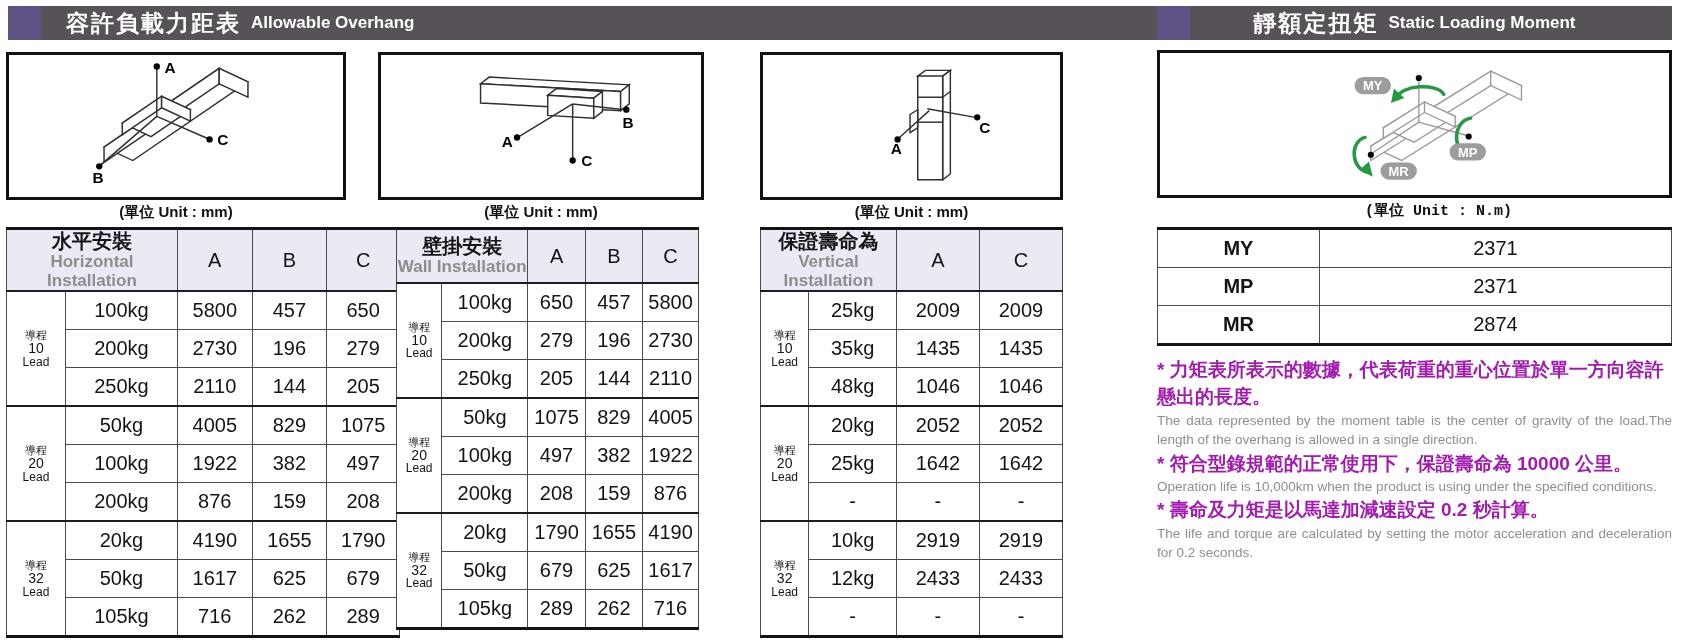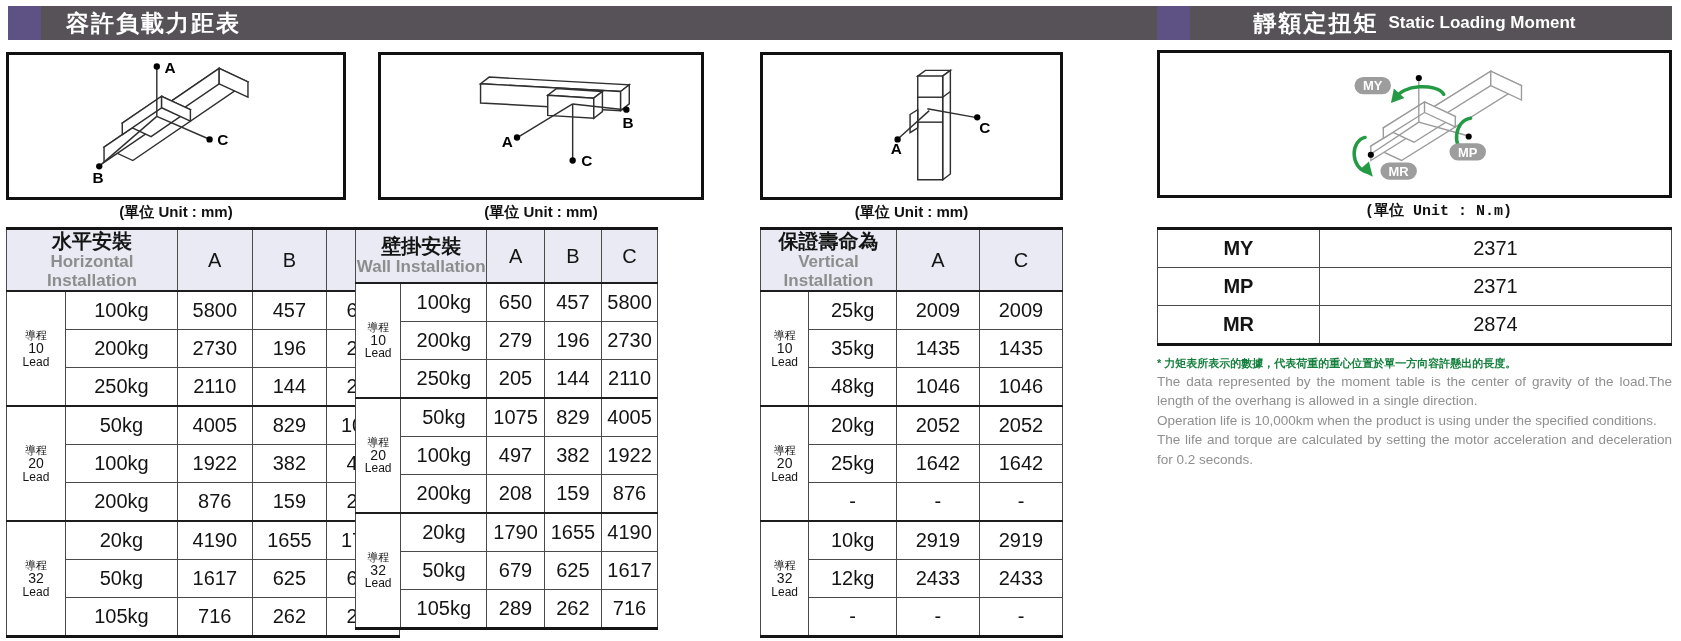--- a/index.html
+++ b/index.html
@@ -39,21 +39,21 @@
   td.lead .lnum{font-size:14px;}
   td.lead .len{font-size:12px;}
   td.load{background:#e9eaf3;}
   tr.gstart td{border-top:2.6px solid #1d1d1d;}
   table.mt td{height:37px;}
   td.mlbl{background:#e9eaf3;font-weight:bold;font-size:19px;}
   td.mval{font-size:20px;}
 
   
   .nhost{position:absolute;left:1157px;top:356px;width:515px;}
-  .note-zh{color:#15803d;font-weight:bold;font-size:11px;line-height:1.44;}
+  .note-zh{color:#a21caf;font-weight:bold;font-size:19px;line-height:1.44;}
   .note-en{color:#8f8f8f;font-size:13.5px;line-height:1.44;text-align:justify;}
 
   
   .ln{stroke:#2f2f2f;stroke-width:1.5;fill:none;}
   .face{stroke:#2f2f2f;stroke-width:1.5;fill:#fff;}
   .gface{stroke:#9a9a9a;stroke-width:1.4;fill:#fff;}
   .gln{stroke:#9a9a9a;stroke-width:1.4;fill:none;}
   .dot{fill:#000;}
   .ptlbl{font-family:"Liberation Sans",sans-serif;font-size:16px;font-weight:bold;fill:#000;}
   .garc{stroke:#249a44;stroke-width:3.6;fill:none;stroke-linecap:round;}
@@ -62,20 +62,21 @@
   .badge-txt{font-family:"Liberation Sans",sans-serif;font-size:13.5px;font-weight:bold;fill:#fff;text-anchor:middle;}
 </style>
 </head>
 <body>
 
 <div class="page">
 
   <div class="hdr hdr-left">
     <span class="accent"></span>
     <span class="hdr-zh">容許負載力距表</span>
+    <span class="hdr-en">Allowable Overhang</span>
   </div>
 
   <div class="hdr hdr-right">
     <span class="accent"></span>
     <span class="hdr-zh">靜額定扭矩</span>
     <span class="hdr-en">Static Loading Moment</span>
   </div>
 
   <div class="dbox" style="left:6px;width:340px;">
     <svg viewBox="0 0 340 148">
@@ -255,21 +256,21 @@
           </tr>
           <tr>
             <td class="load">105kg</td>
             <td class="val">716</td>
             <td class="val">262</td>
             <td class="val">289</td>
           </tr>
         </tbody>
       </table>
     </div>
-  <div class="thost" style="left:355px;width:303px;border-radius:31px;">
+  <div class="thost" style="left:396px;width:303px;border-radius:31px;">
       <table class="ovt">
         <colgroup>
           <col style="width: 15%;">
           <col style="width: 28.5%;">
           <col style="width: 19%;">
           <col style="width: 19%;">
           <col style="width: 18.5%;">
         </colgroup>
         <thead>
           <tr>
@@ -459,20 +460,22 @@
         </tbody>
       </table>
     </div>
 
   <div class="nhost">
       <div class="note">
         <div class="note-zh">* 力矩表所表示的數據，代表荷重的重心位置於單一方向容許懸出的長度。</div>
         <div class="note-en">The data represented by the moment table is the center of gravity of the load.The length of the overhang is allowed in a single direction.</div>
       </div>
       <div class="note">
+        <div class="note-zh">* 符合型錄規範的正常使用下，保證壽命為 10000 公里。</div>
         <div class="note-en">Operation life is 10,000km when the product is using under the specified conditions.</div>
       </div>
       <div class="note">
+        <div class="note-zh">* 壽命及力矩是以馬達加減速設定 0.2 秒計算。</div>
         <div class="note-en">The life and torque are calculated by setting the motor acceleration and deceleration for 0.2 seconds.</div>
       </div>
     </div>
 
 </div>
 
 </body></html>

